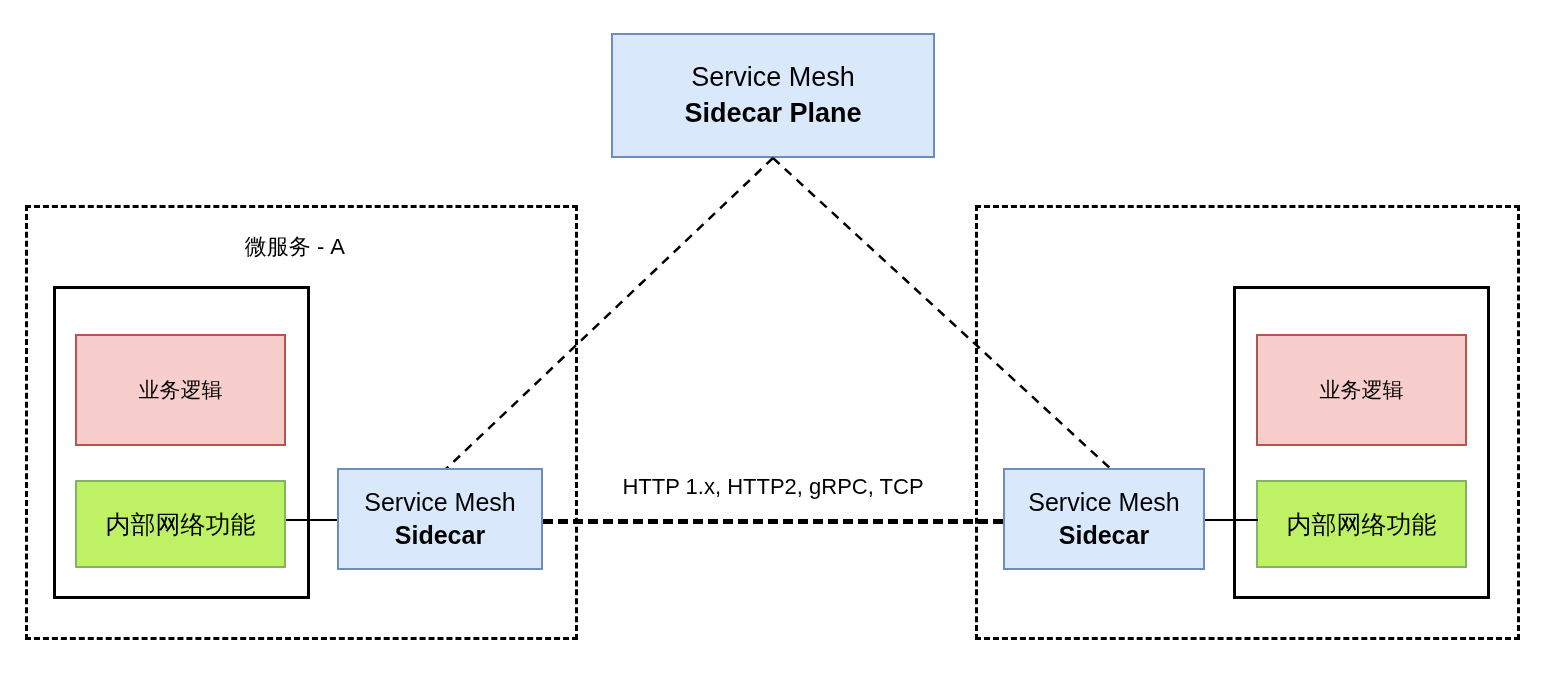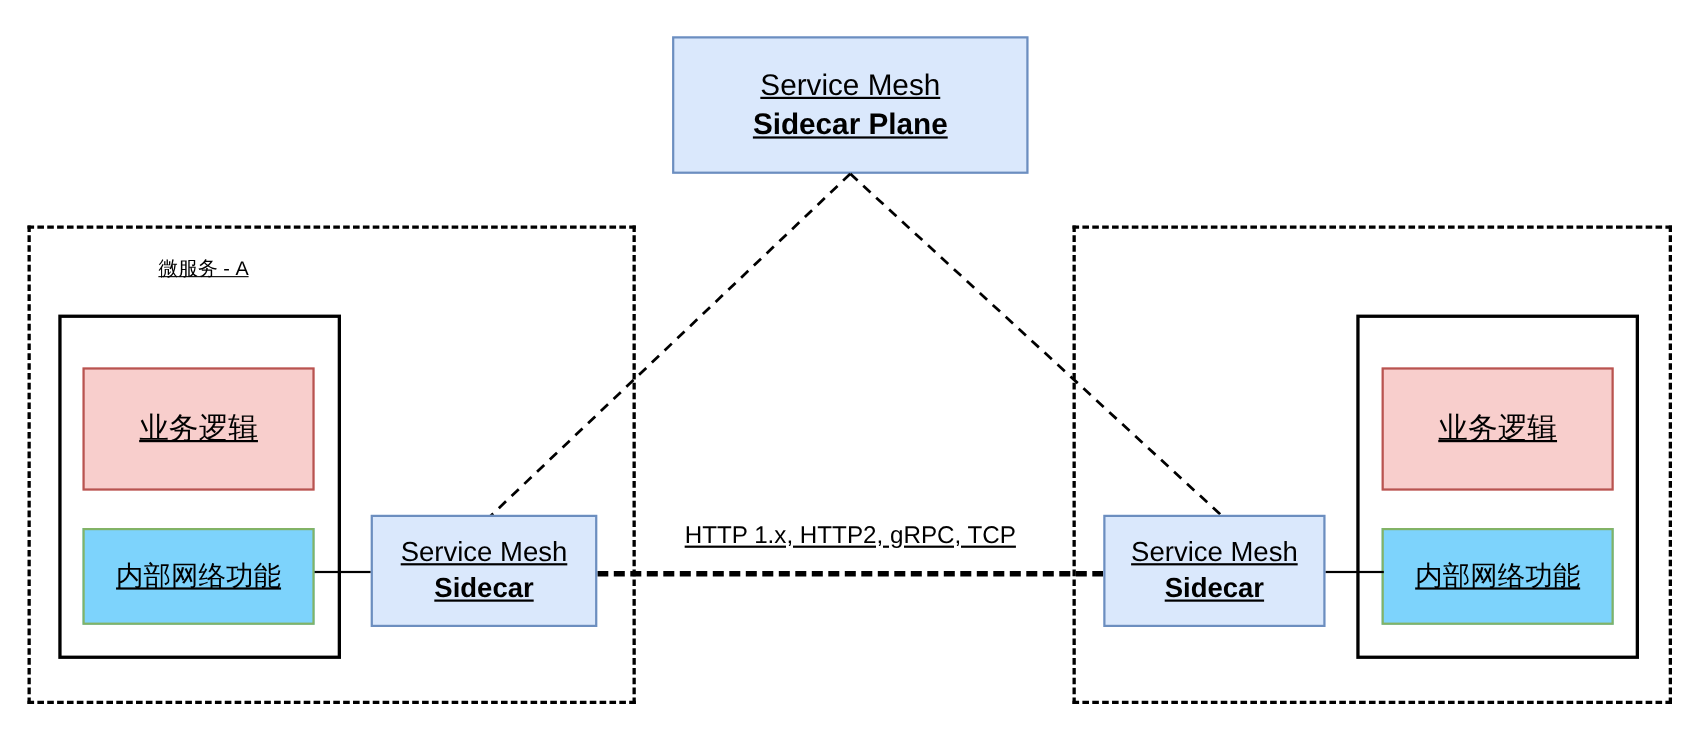--- a/index.html
+++ b/index.html
@@ -12,21 +12,21 @@
     font-family: "Liberation Sans", "DejaVu Sans", sans-serif;
     color: #000000;
   }
   #diagram-canvas {
     position: relative;
     width: 1546px;
     height: 680px;
     background: #ffffff;
     overflow: hidden;
   }
-  .abs { position: absolute; box-sizing: border-box; text-decoration: underline; }
+  .abs { position: absolute; box-sizing: border-box; }
 
   
   .boxlabel {
     display: flex;
     flex-direction: column;
     align-items: center;
     justify-content: center;
     text-align: center;
     line-height: 1.32;
   }
@@ -38,40 +38,40 @@
     font-size: 27px;
   }
   .cp-line2 { font-weight: bold; }
 
   
   .ms-container {
     border: 3px dashed #000000;
     background: transparent;
   }
   .ms-title {
-    font-size: 18px;
-    text-align: center;
+    font-size: 22px;
+    text-align: right;
     white-space: nowrap;
   }
 
   
   .inner-box {
     border: 3px solid #000000;
     background: #ffffff;
   }
 
   
   .biz-box {
     background: #f8cecc;
     border: 2px solid #b85450;
-    font-size: 27px;
+    font-size: 21px;
   }
   
   .net-box {
-    background: #7dd3fc;
+    background: #bef264;
     border: 2px solid #82b366;
     font-size: 25px;
   }
 
   
   .sidecar {
     background: #dae8fc;
     border: 2px solid #6c8ebf;
     font-size: 25px;
     z-index: 6;

